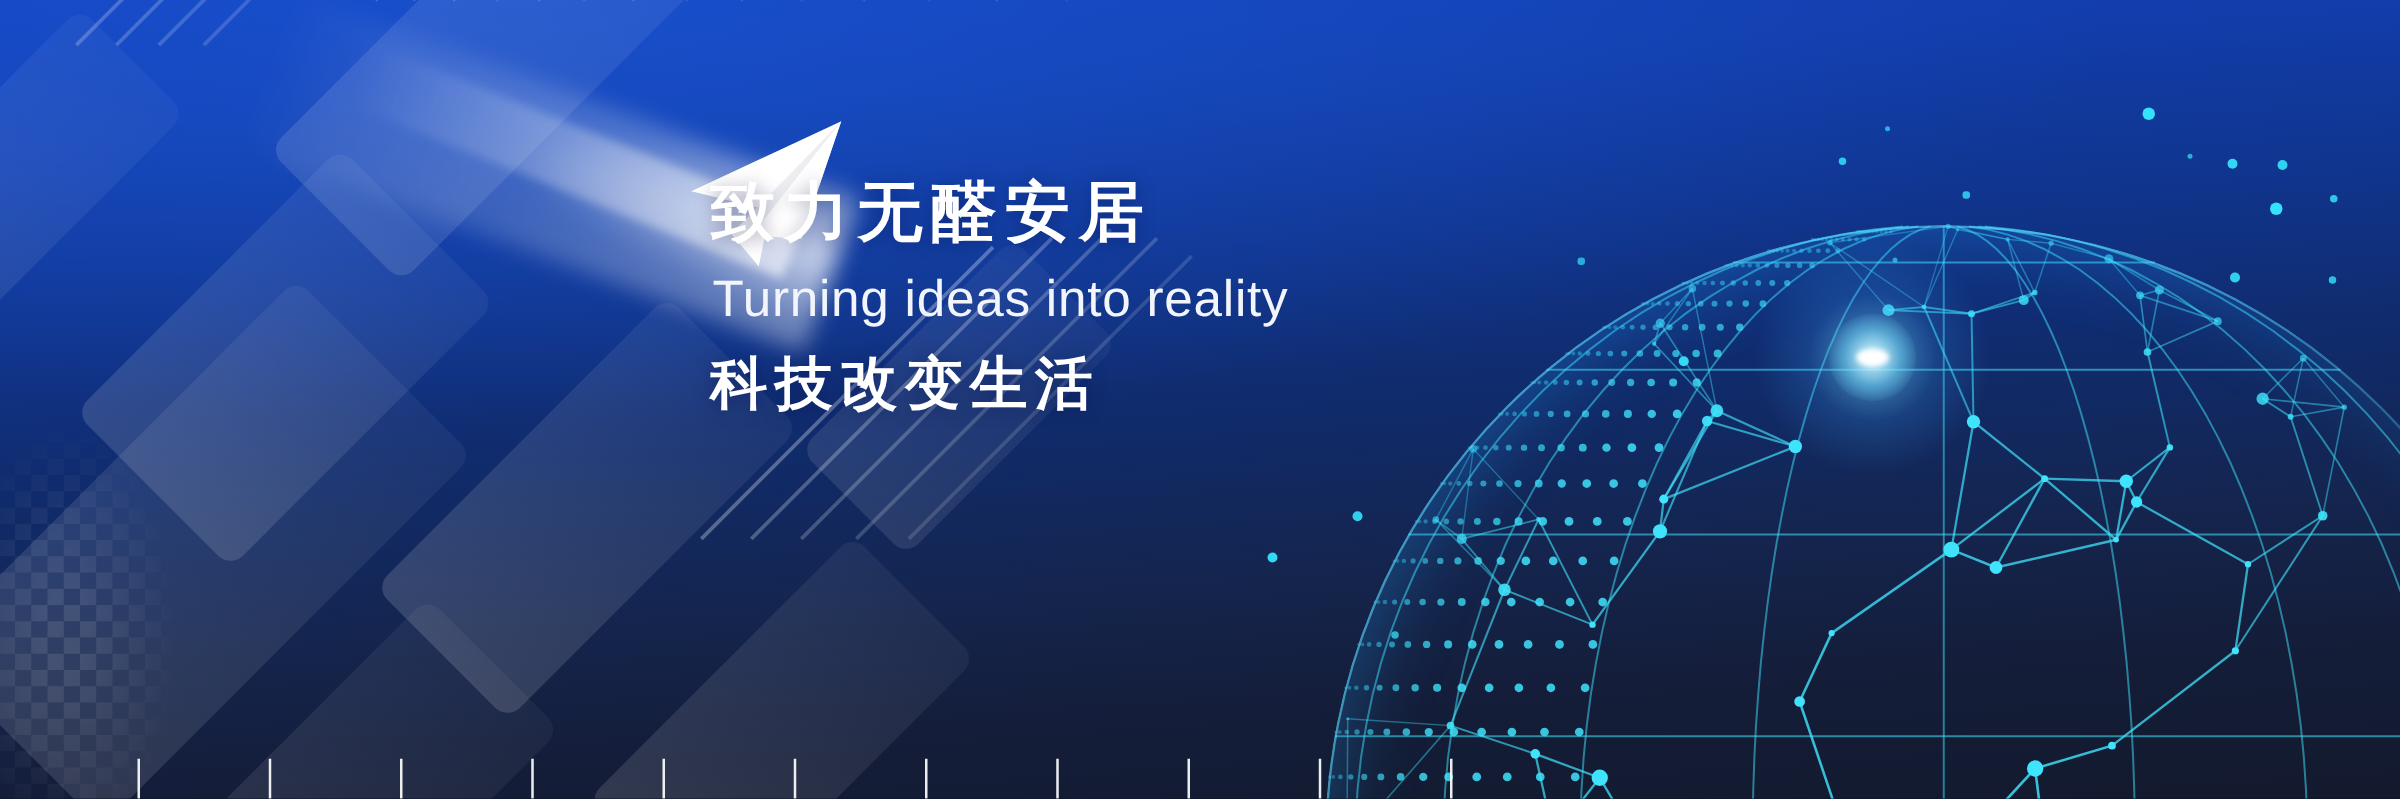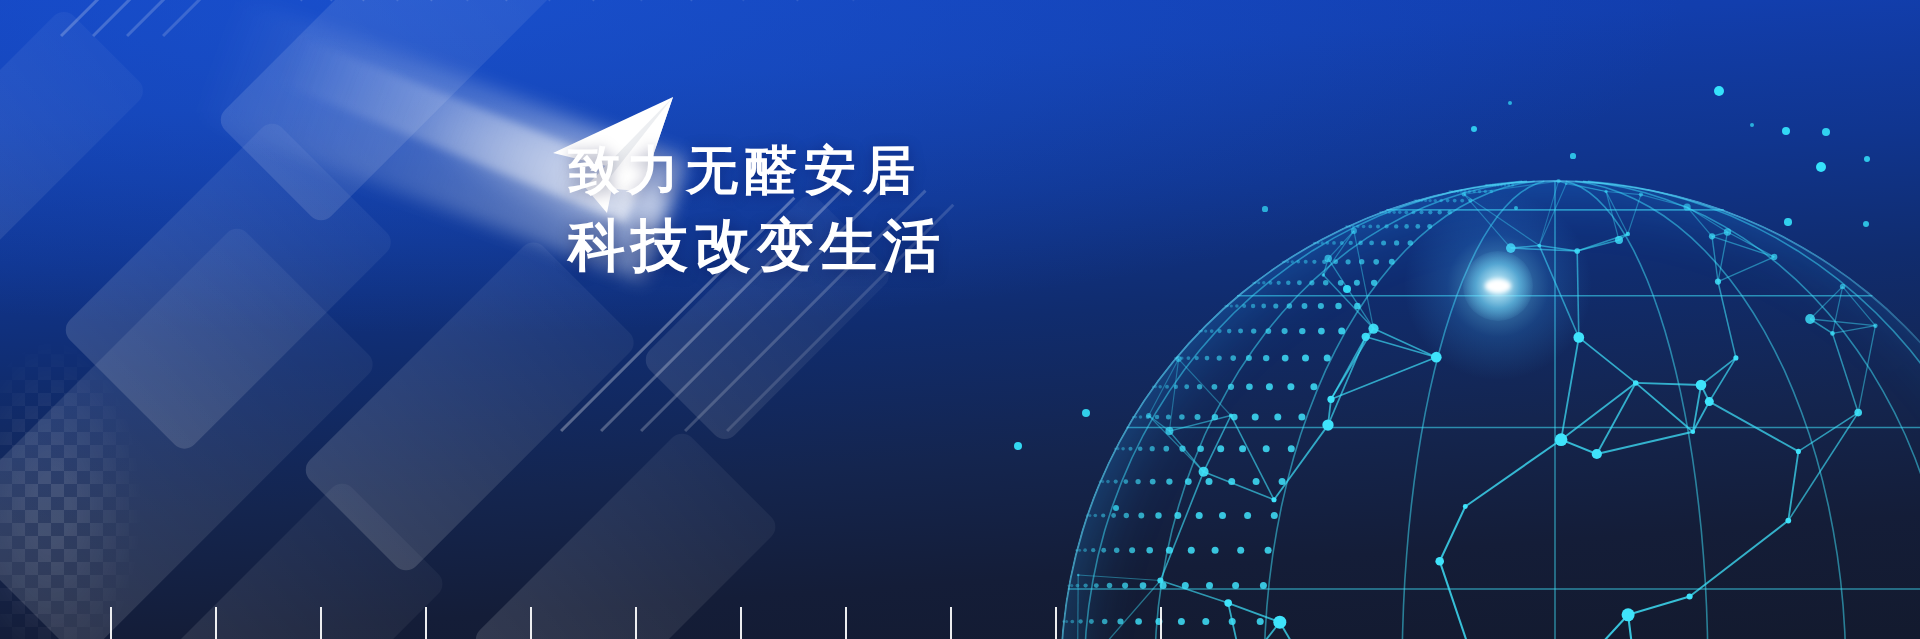--- a/index.html
+++ b/index.html
@@ -93,21 +93,21 @@
   }
   .t-en{
     font-size:41px;
     font-weight:300;
     color:#f2f5fb;
     letter-spacing:.6px;
     line-height:1.25;
     margin:16px 0 0 2px;
   }
   .t-cn2{
-    font-size:57px;
+    font-size:46px;
     font-weight:700;
     color:#ffffff;
     letter-spacing:6px;
     line-height:1.1;
     margin:16px 0 0 0;
     text-shadow:0 2px 14px rgba(0,10,60,.35);
   }
   .t-py{
     font-size:15.5px;
     font-weight:600;
@@ -208,20 +208,21 @@
       <polygon points="8,58 128,2 74,74" fill="#ffffff"></polygon>
       <polygon points="74,74 128,2 96,96" fill="#dcdfe4"></polygon>
       <polygon points="40,92 96,96 128,2 54,78" fill="#ffffff"></polygon>
       <polygon points="54,78 128,2 62,86" fill="#eceef1"></polygon>
       <polygon points="40,92 62,118 68,88" fill="#ffffff"></polygon>
     </svg>
   </div>
 
   <div class="copy">
     <h1 class="t-cn1">致力无醛安居</h1>
+    <div class="t-en">Turning ideas into reality</div>
     <div class="t-cn2">科技改变生活</div>
   </div>
 
   <div class="globe">
     <svg viewBox="0 0 1000 1000" id="globe-svg" aria-hidden="true">
         <path d="M331.3 965.1 L332.3 965.1 L333.8 965.1 L335.7 965.1 L338.1 965.1 L340.9 965.1 L344.2 965.1 L347.8 965.1 L351.9 965.1 L356.4 965.1 L361.3 965.1 L366.6 965.1 L372.2 965.1 L378.2 965.1 L384.5 965.1 L391.2 965.1 L398.1 965.1 L405.3 965.1 L412.8 965.1 L420.5 965.1 L428.5 965.1 L436.6 965.1 L444.9 965.1 L453.3 965.1 L461.9 965.1 L470.6 965.1 L479.4 965.1 L488.2 965.1 L497.0 965.1 L505.9 965.1 L514.8 965.1 L523.6 965.1 L532.3 965.1 L541.0 965.1 L549.5 965.1 L557.9 965.1 L566.2 965.1 L574.2 965.1 L582.1 965.1 L589.7 965.1 L597.1 965.1 L604.2 965.1 L611.1 965.1 L617.6 965.1 L623.8 965.1 L629.7 965.1 L635.2 965.1 L640.4 965.1 L645.1 965.1 L649.5 965.1 L653.4 965.1 L657.0 965.1 L660.1 965.1 L662.7 965.1 L665.0 965.1 L666.7 965.1 L668.0 965.1 L668.9 965.1 " fill="none" stroke="#3fe3fb" stroke-width="1.6" opacity="0.55"></path>
         <path d="M182.0 879.2 L183.0 879.2 L184.9 879.2 L187.7 879.2 L191.3 879.2 L195.7 879.2 L201.0 879.2 L207.1 879.2 L214.0 879.2 L221.7 879.2 L230.2 879.2 L239.4 879.2 L249.3 879.2 L259.9 879.2 L271.1 879.2 L283.0 879.2 L295.5 879.2 L308.5 879.2 L322.1 879.2 L336.1 879.2 L350.6 879.2 L365.5 879.2 L380.8 879.2 L396.4 879.2 L412.3 879.2 L428.4 879.2 L444.7 879.2 L461.2 879.2 L477.8 879.2 L494.4 879.2 L511.1 879.2 L527.7 879.2 L544.3 879.2 L560.7 879.2 L577.0 879.2 L593.0 879.2 L608.8 879.2 L624.3 879.2 L639.5 879.2 L654.3 879.2 L668.6 879.2 L682.5 879.2 L695.9 879.2 L708.7 879.2 L721.0 879.2 L732.7 879.2 L743.7 879.2 L754.1 879.2 L763.8 879.2 L772.7 879.2 L780.9 879.2 L788.4 879.2 L795.0 879.2 L800.8 879.2 L805.9 879.2 L810.0 879.2 L813.3 879.2 L815.8 879.2 L817.4 879.2 " fill="none" stroke="#3fe3fb" stroke-width="1.6" opacity="0.55"></path>
         <path d="M71.6 747.5 L72.9 747.5 L75.5 747.5 L79.2 747.5 L84.1 747.5 L90.0 747.5 L97.2 747.5 L105.4 747.5 L114.7 747.5 L125.1 747.5 L136.5 747.5 L148.8 747.5 L162.2 747.5 L176.5 747.5 L191.6 747.5 L207.6 747.5 L224.4 747.5 L242.0 747.5 L260.3 747.5 L279.2 747.5 L298.7 747.5 L318.8 747.5 L339.4 747.5 L360.4 747.5 L381.8 747.5 L403.6 747.5 L425.6 747.5 L447.8 747.5 L470.1 747.5 L492.5 747.5 L515.0 747.5 L537.4 747.5 L559.7 747.5 L581.8 747.5 L603.7 747.5 L625.3 747.5 L646.6 747.5 L667.5 747.5 L687.9 747.5 L707.8 747.5 L727.2 747.5 L745.9 747.5 L763.9 747.5 L781.2 747.5 L797.8 747.5 L813.5 747.5 L828.4 747.5 L842.4 747.5 L855.4 747.5 L867.5 747.5 L878.5 747.5 L888.5 747.5 L897.5 747.5 L905.3 747.5 L912.1 747.5 L917.7 747.5 L922.2 747.5 L925.5 747.5 L927.6 747.5 " fill="none" stroke="#3fe3fb" stroke-width="1.6" opacity="0.55"></path>
         <path d="M12.8 586.0 L14.4 586.0 L17.3 586.0 L21.5 586.0 L27.0 586.0 L33.8 586.0 L41.9 586.0 L51.3 586.0 L61.9 586.0 L73.6 586.0 L86.6 586.0 L100.7 586.0 L115.9 586.0 L132.1 586.0 L149.3 586.0 L167.5 586.0 L186.7 586.0 L206.6 586.0 L227.4 586.0 L248.9 586.0 L271.1 586.0 L294.0 586.0 L317.4 586.0 L341.3 586.0 L365.6 586.0 L390.3 586.0 L415.4 586.0 L440.6 586.0 L466.0 586.0 L491.5 586.0 L517.0 586.0 L542.5 586.0 L567.8 586.0 L593.0 586.0 L617.9 586.0 L642.5 586.0 L666.7 586.0 L690.5 586.0 L713.7 586.0 L736.3 586.0 L758.3 586.0 L779.6 586.0 L800.1 586.0 L819.8 586.0 L838.6 586.0 L856.5 586.0 L873.4 586.0 L889.3 586.0 L904.1 586.0 L917.9 586.0 L930.4 586.0 L941.8 586.0 L952.0 586.0 L960.9 586.0 L968.6 586.0 L975.0 586.0 L980.1 586.0 L983.8 586.0 L986.3 586.0 " fill="none" stroke="#3fe3fb" stroke-width="1.6" opacity="0.55"></path>
         <path d="M12.8 414.0 L14.4 414.0 L17.3 414.0 L21.5 414.0 L27.0 414.0 L33.8 414.0 L41.9 414.0 L51.3 414.0 L61.9 414.0 L73.6 414.0 L86.6 414.0 L100.7 414.0 L115.9 414.0 L132.1 414.0 L149.3 414.0 L167.5 414.0 L186.7 414.0 L206.6 414.0 L227.4 414.0 L248.9 414.0 L271.1 414.0 L294.0 414.0 L317.4 414.0 L341.3 414.0 L365.6 414.0 L390.3 414.0 L415.4 414.0 L440.6 414.0 L466.0 414.0 L491.5 414.0 L517.0 414.0 L542.5 414.0 L567.8 414.0 L593.0 414.0 L617.9 414.0 L642.5 414.0 L666.7 414.0 L690.5 414.0 L713.7 414.0 L736.3 414.0 L758.3 414.0 L779.6 414.0 L800.1 414.0 L819.8 414.0 L838.6 414.0 L856.5 414.0 L873.4 414.0 L889.3 414.0 L904.1 414.0 L917.9 414.0 L930.4 414.0 L941.8 414.0 L952.0 414.0 L960.9 414.0 L968.6 414.0 L975.0 414.0 L980.1 414.0 L983.8 414.0 L986.3 414.0 " fill="none" stroke="#3fe3fb" stroke-width="1.6" opacity="0.55"></path>

